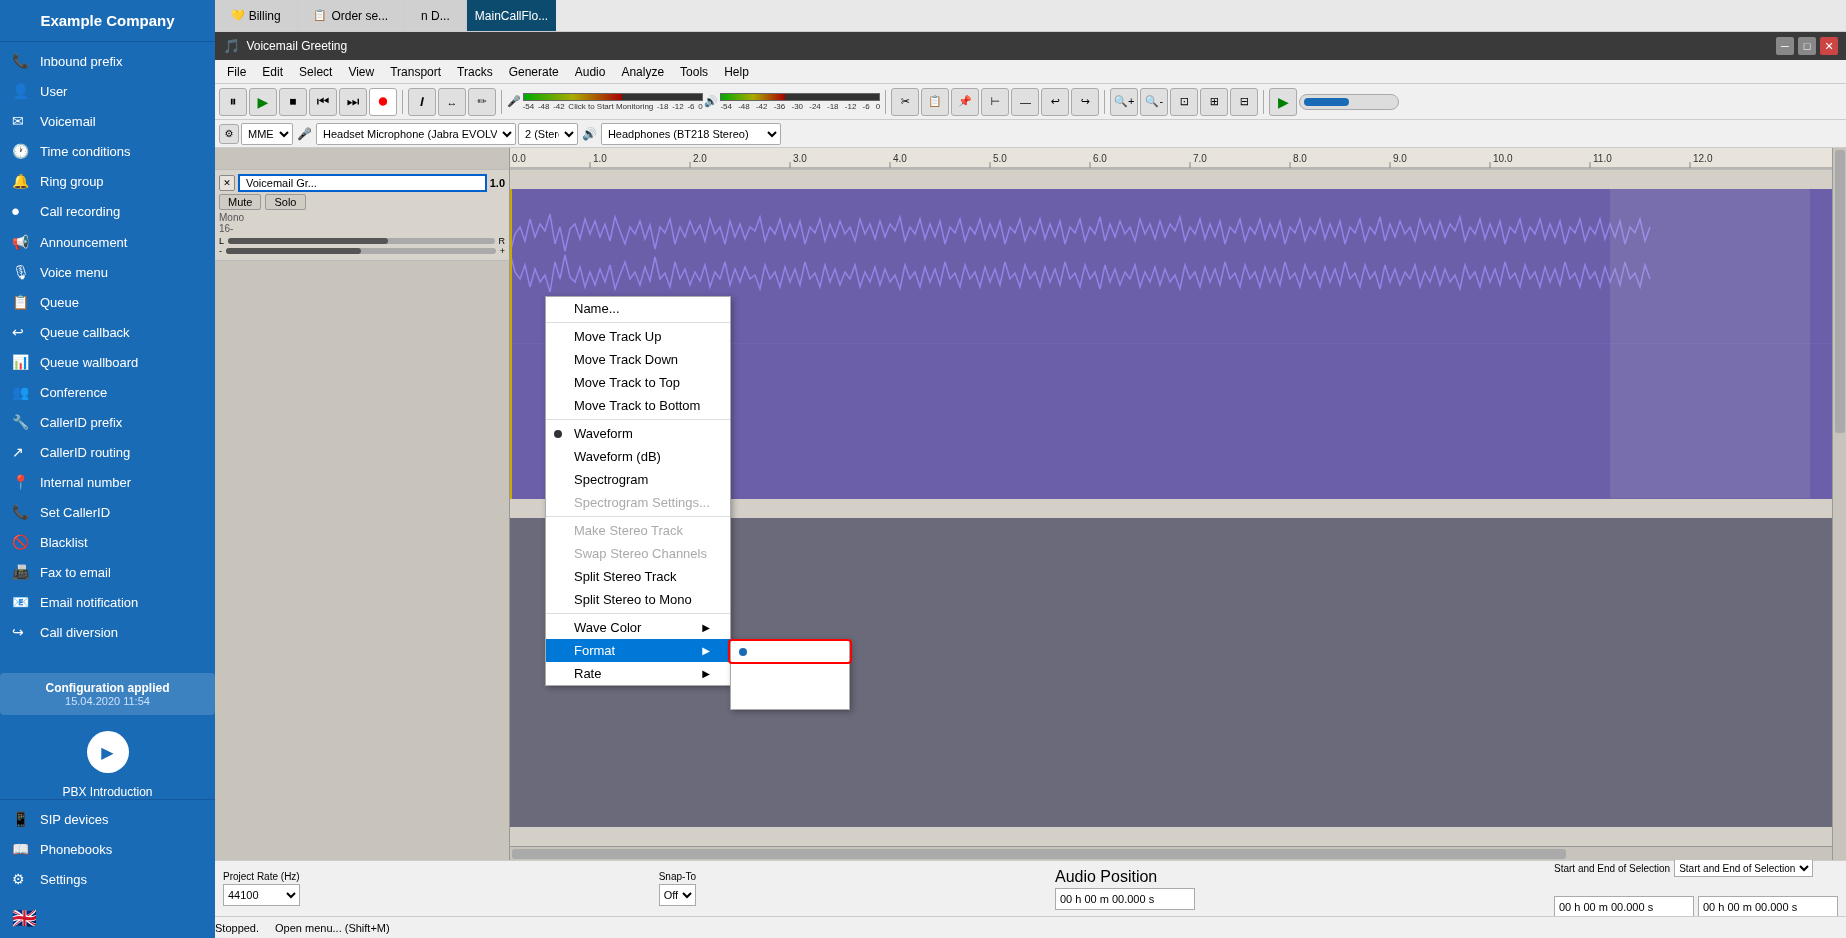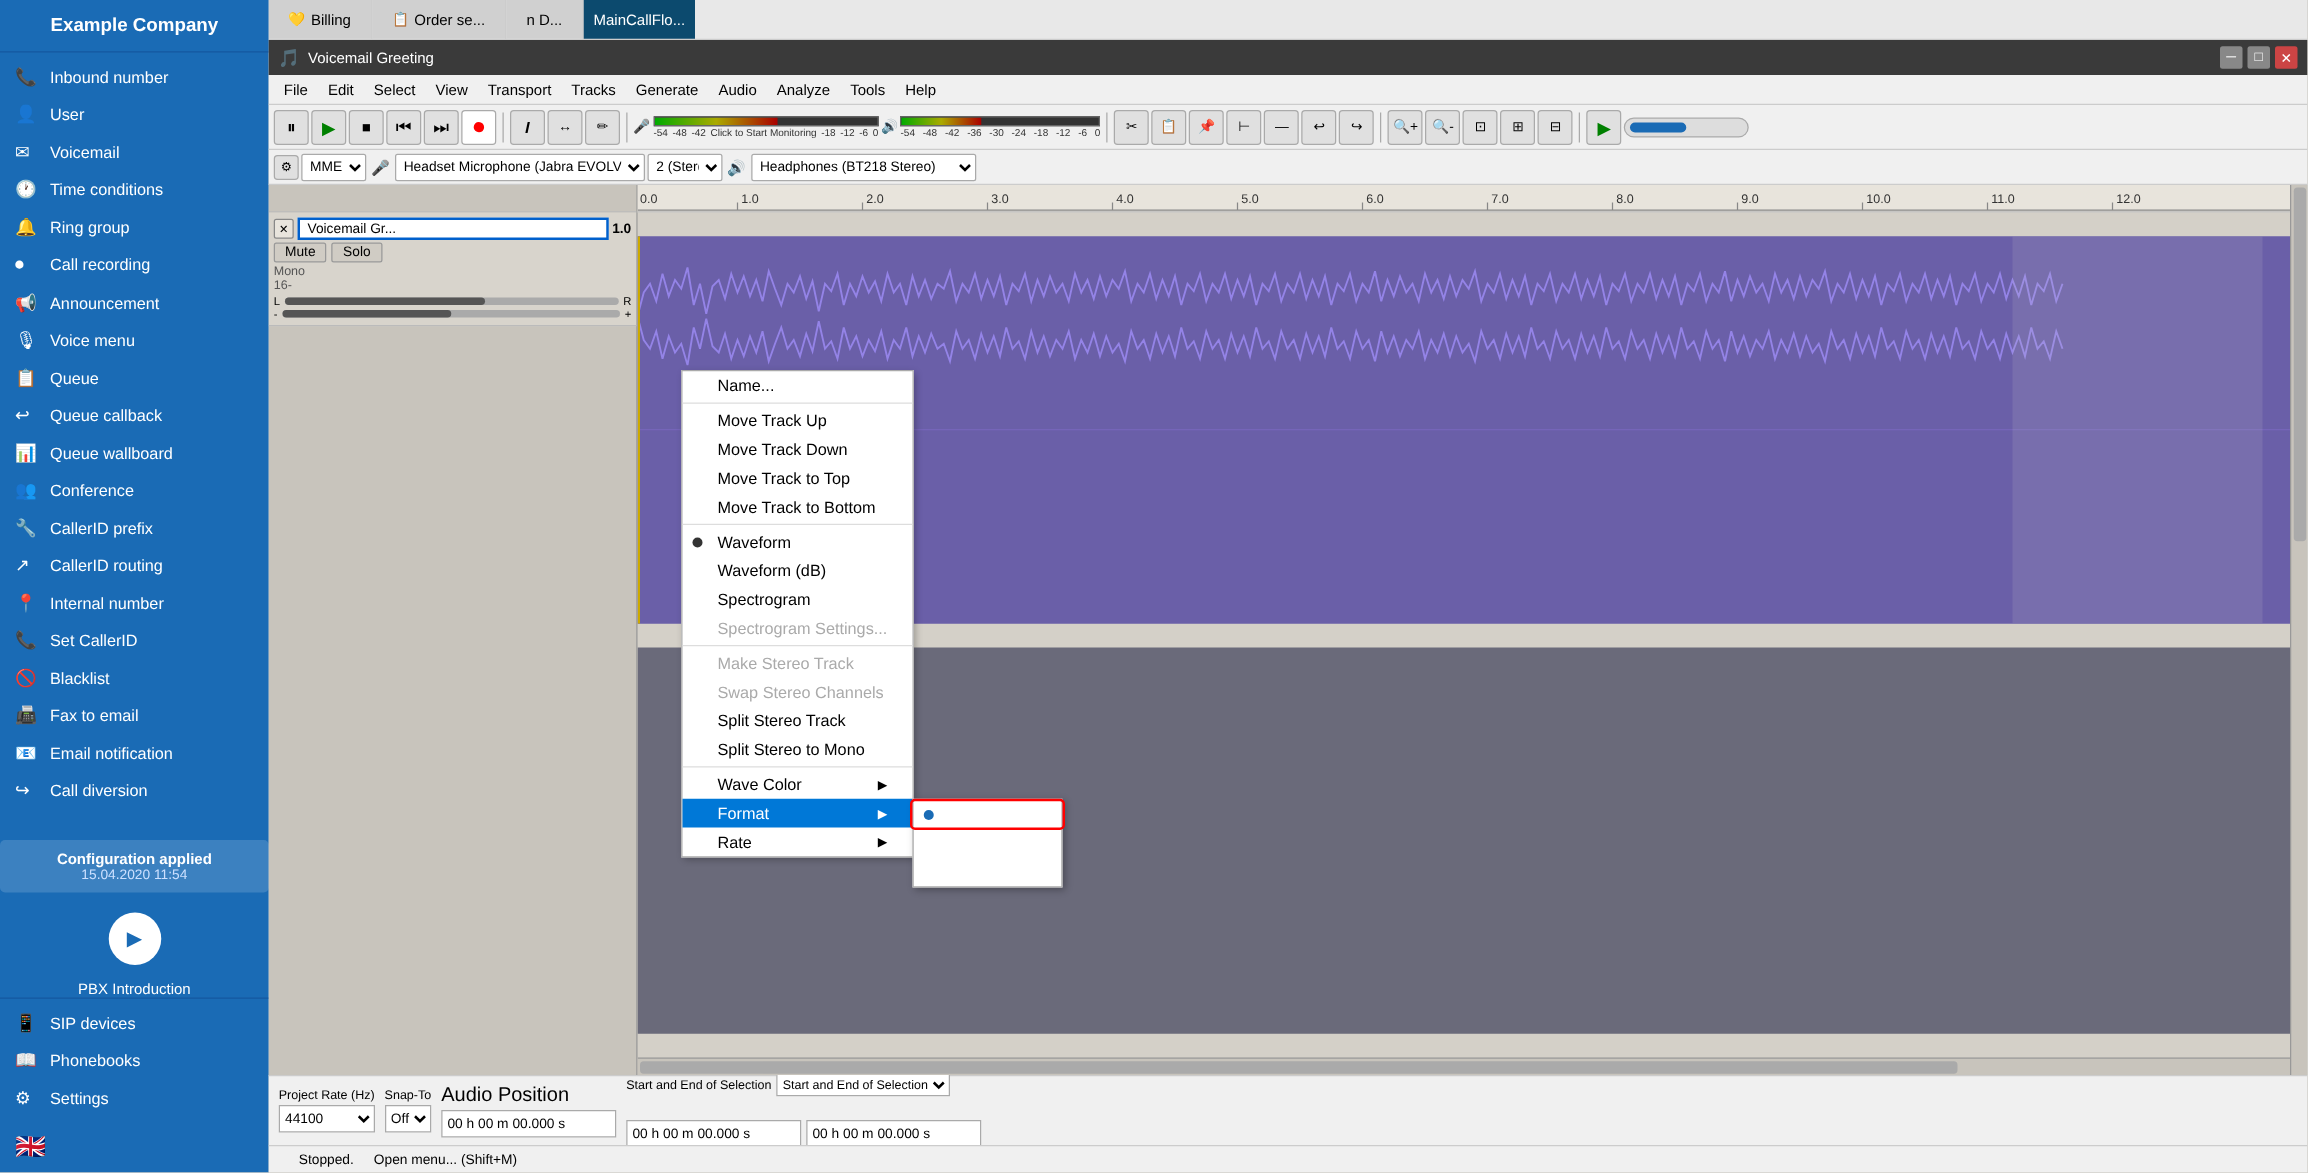--- a/index.html
+++ b/index.html
@@ -39,24 +39,24 @@
     .aud-menu-bar { background: #f0f0f0; height: 24px; display: flex; align-items: center; padding: 0 4px; border-bottom: 1px solid #ccc; font-size: 12px; }
     .aud-menu-item { padding: 2px 8px; cursor: pointer; }
 
     .aud-toolbar-row { background: #f0f0f0; border-bottom: 1px solid #ccc; display: flex; align-items: center; padding: 2px 4px; min-height: 36px; flex-wrap: wrap; gap: 2px; }
     .aud-btn { background: #e0e0e0; border: 1px solid #aaa; border-radius: 3px; width: 28px; height: 28px; display: inline-flex; align-items: center; justify-content: center; cursor: pointer; font-size: 14px; }
     .aud-btn.red-record { background: #fff; }
     .aud-btn.red-record span { color: red; font-size: 18px; }
     .aud-separator { width: 1px; height: 24px; background: #aaa; margin: 0 3px; }
     .aud-device-select { height: 22px; font-size: 11px; border: 1px solid #aaa; background: white; border-radius: 2px; padding: 0 2px; cursor: pointer; }
 
-    .aud-bottom-bar { background: #f0f0f0; border-top: 1px solid #ccc; height: 56px; display: flex; align-items: center; padding: 0 8px; gap: 8px; font-size: 11px; }
+    .aud-bottom-bar { background: #f0f0f0; border-top: 1px solid #ccc; height: 56px; display: flex; align-items: center; padding: 0 8px; gap: 8px; font-size: 11px; justify-content: space-between; }
     .aud-select { height: 22px; font-size: 11px; border: 1px solid #aaa; background: white; cursor: pointer; }
     .aud-time-input { height: 22px; font-size: 11px; border: 1px solid #aaa; background: white; padding: 0 4px; width: 140px; color: #000; }
-    .aud-status-bar { background: #f0f0f0; border-top: 1px solid #ccc; height: 22px; display: flex; align-items: center; padding: 0 24px; font-size: 11px; gap: 16px; }
+    .aud-status-bar { background: #f0f0f0; border-top: 1px solid #ccc; height: 22px; display: flex; align-items: center; padding: 0 0; font-size: 11px; gap: 16px; }
 
     
     .context-menu { position: absolute; background: white; border: 1px solid #aaa; box-shadow: 2px 2px 6px rgba(0,0,0,0.3); z-index: 1000; min-width: 180px; font-size: 13px; }
     .menu-item { padding: 4px 20px 4px 28px; cursor: pointer; white-space: nowrap; position: relative; display: flex; align-items: center; justify-content: space-between; }
     .menu-item:hover, .menu-item.hovered { background: #0078d7; color: white; }
     .menu-item.hovered { background: #0078d7; color: white; }
     .menu-item.disabled { color: #aaa; cursor: default; }
     .menu-item .radio-dot { position: absolute; left: 8px; top: 50%; transform: translateY(-50%); width: 8px; height: 8px; border-radius: 50%; background: #333; }
     .menu-separator { height: 1px; background: #ddd; margin: 2px 0; }
     .menu-arrow { font-size: 10px; margin-left: 8px; }
@@ -68,21 +68,21 @@
 </head>
 <body>
 
 <div class="sidebar">
   <div class="sidebar-header">
     <span>Example Company</span>
   </div>
   <div class="sidebar-items">
     <div class="sidebar-item">
       <span class="icon">📞</span>
-      <span>Inbound number</span>
+      <span>Inbound prefix</span>
     </div>
     <div class="sidebar-item">
       <span class="icon">👤</span>
       <span>User</span>
     </div>
     <div class="sidebar-item">
       <span class="icon">✉</span>
       <span>Voicemail</span>
     </div>
     <div class="sidebar-item">

